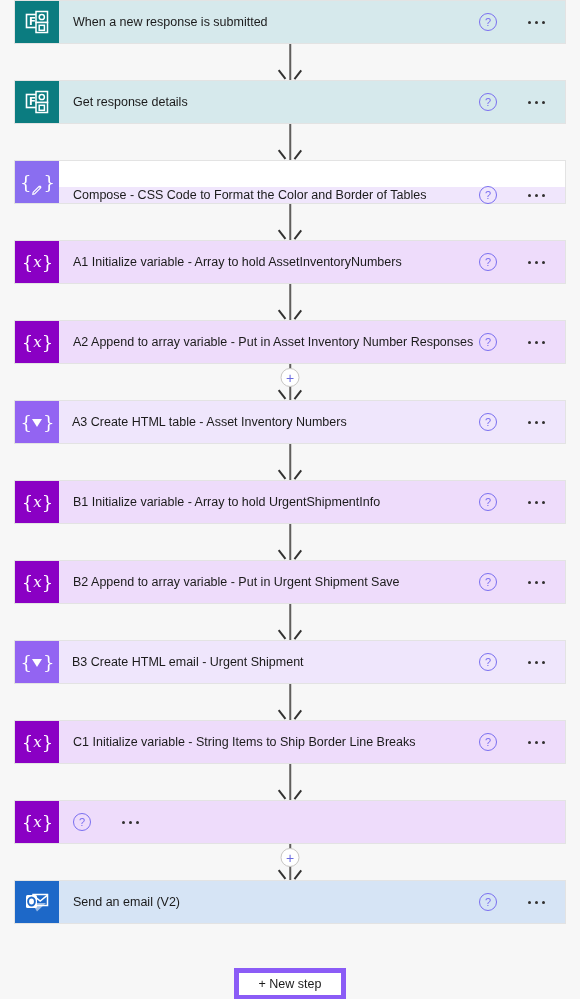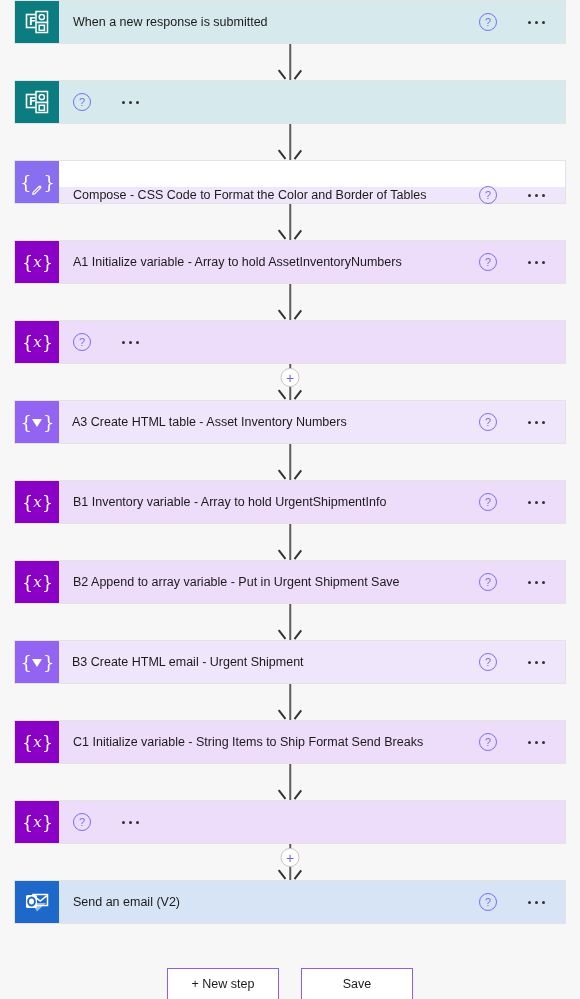--- a/index.html
+++ b/index.html
@@ -221,21 +221,21 @@
     justify-content: center;
     align-items: center;
     gap: 22px;
     margin-top: 44px;
   }
   .footer button {
     font-family: "Liberation Sans", sans-serif;
     font-size: 12.5px;
     color: #1b1b1b;
     background: #ffffff;
-    border: 1px solid #8b5cf6;
+    border: 5px solid #8b5cf6;
     height: 32px;
     min-width: 112px;
     padding: 0 16px;
     cursor: pointer;
   }
 </style>
 </head>
 <body>
 
 <div id="flow-canvas">
@@ -270,20 +270,21 @@
           <span class="forms-glyph"><svg viewBox="0 0 26 26" width="26" height="26" aria-hidden="true">
               <rect x="2.5" y="5.5" width="12" height="13" fill="none" stroke="#ffffff" stroke-width="1.6"></rect>
               <text x="5" y="15.6" font-family="DejaVu Sans, sans-serif" font-size="10" font-weight="bold" fill="#ffffff">F</text>
               <rect x="12" y="2.5" width="11.5" height="11" fill="#0b7c80" stroke="#ffffff" stroke-width="1.5"></rect>
               <circle cx="17.8" cy="8" r="2.6" fill="none" stroke="#ffffff" stroke-width="1.5"></circle>
               <rect x="12" y="13.5" width="11.5" height="10" fill="#0b7c80" stroke="#ffffff" stroke-width="1.5"></rect>
               <rect x="15.2" y="16.3" width="5.2" height="5" fill="none" stroke="#ffffff" stroke-width="1.5"></rect>
             </svg></span>
         </div>
         <div class="step-body">
+          <span class="step-title">Get response details</span>
           <span class="help-icon">?</span>
           <span class="more-icon">
             <i></i>
             <i></i>
             <i></i>
           </span>
         </div>
       </div>
       <div class="connector">
         <span class="line"></span>
@@ -326,20 +327,21 @@
       </div>
       <div class="connector">
         <span class="line"></span>
         <span class="arrowhead"></span>
       </div>
       <div class="step theme-variable">
         <div class="step-icon">
           <span class="glyph-brace">{<span class="var-x">x</span>}</span>
         </div>
         <div class="step-body">
+          <span class="step-title">A2 Append to array variable - Put in Asset Inventory Number Responses</span>
           <span class="help-icon">?</span>
           <span class="more-icon">
             <i></i>
             <i></i>
             <i></i>
           </span>
         </div>
       </div>
       <div class="connector">
         <span class="line"></span>
@@ -362,21 +364,21 @@
       </div>
       <div class="connector">
         <span class="line"></span>
         <span class="arrowhead"></span>
       </div>
       <div class="step theme-variable">
         <div class="step-icon">
           <span class="glyph-brace">{<span class="var-x">x</span>}</span>
         </div>
         <div class="step-body">
-          <span class="step-title">B1 Inventory variable - Array to hold UrgentShipmentInfo</span>
+          <span class="step-title">B1 Initialize variable - Array to hold UrgentShipmentInfo</span>
           <span class="help-icon">?</span>
           <span class="more-icon">
             <i></i>
             <i></i>
             <i></i>
           </span>
         </div>
       </div>
       <div class="connector">
         <span class="line"></span>
@@ -416,21 +418,21 @@
       </div>
       <div class="connector">
         <span class="line"></span>
         <span class="arrowhead"></span>
       </div>
       <div class="step theme-variable">
         <div class="step-icon">
           <span class="glyph-brace">{<span class="var-x">x</span>}</span>
         </div>
         <div class="step-body">
-          <span class="step-title">C1 Initialize variable - String Items to Ship Format Send Breaks</span>
+          <span class="step-title">C1 Initialize variable - String Items to Ship Border Line Breaks</span>
           <span class="help-icon">?</span>
           <span class="more-icon">
             <i></i>
             <i></i>
             <i></i>
           </span>
         </div>
       </div>
       <div class="connector">
         <span class="line"></span>
@@ -471,15 +473,14 @@
             <i></i>
             <i></i>
             <i></i>
           </span>
         </div>
       </div>
     </div>
 
   <div class="footer">
     <button>+ New step</button>
-    <button>Save</button>
   </div>
 </div>
 
 </body></html>

